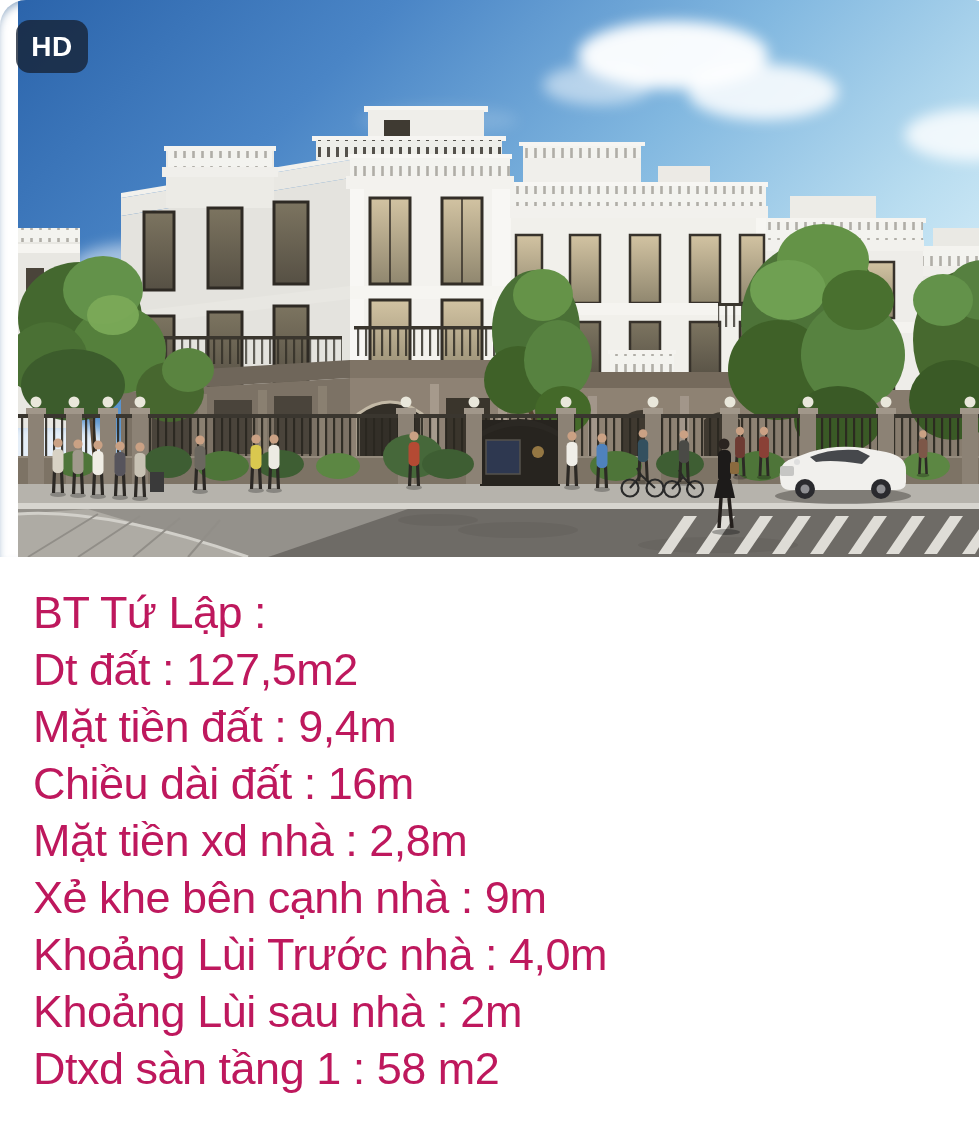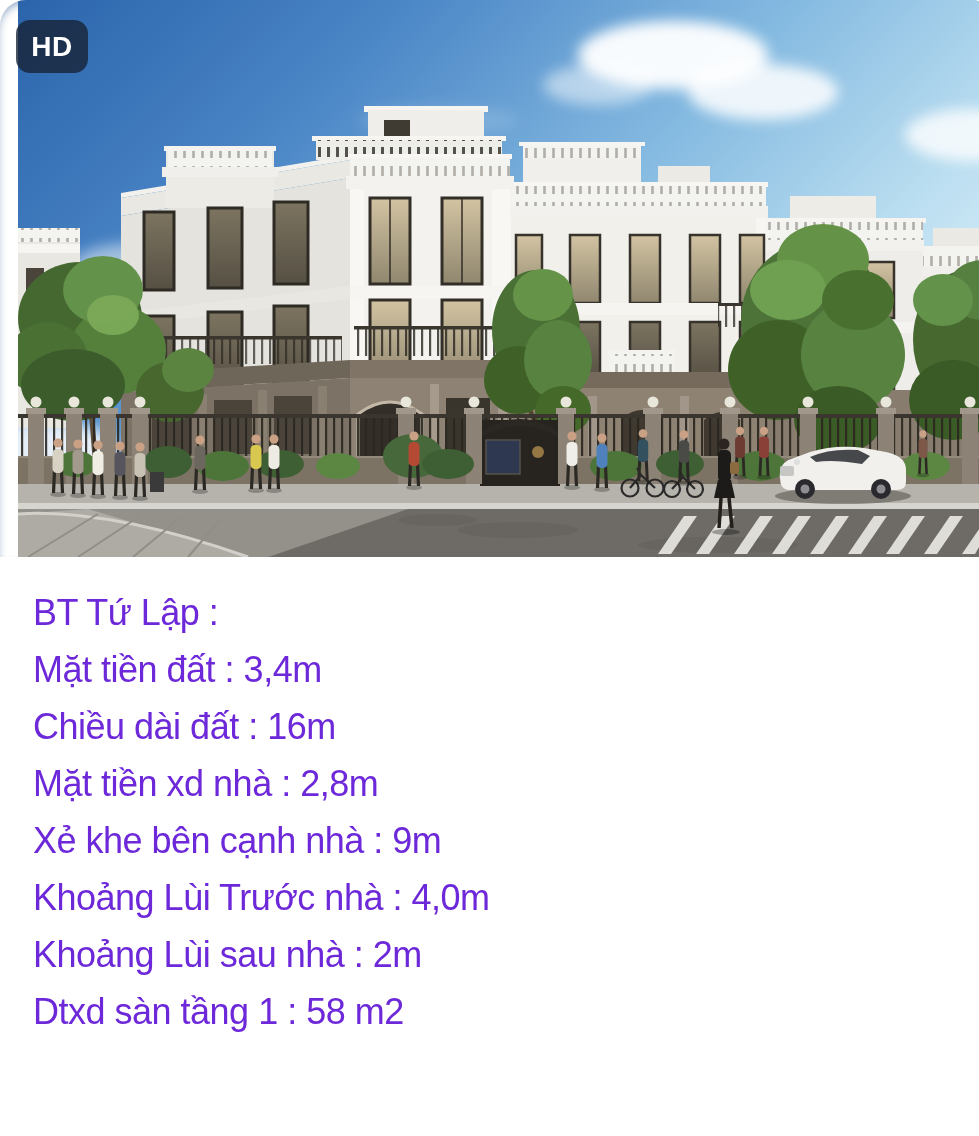--- a/index.html
+++ b/index.html
@@ -6,21 +6,21 @@
   .page{position:relative;width:979px;height:1136px;background:#ffffff;overflow:hidden;
         font-family:"Liberation Sans",sans-serif;}
   .photo{position:relative;width:979px;height:557px;border-radius:26px 26px 0 0;overflow:hidden;
          box-shadow:inset 0 5px 10px -3px rgba(15,70,130,.55);padding-left:18px;}
   .photo svg{display:block;}
   .hd-badge{position:absolute;left:16px;top:20px;width:72px;height:53px;
             background:rgba(22,33,51,.78);border-radius:14px;
             display:flex;align-items:center;justify-content:center;
             color:#ffffff;font-size:28px;font-weight:700;letter-spacing:.5px;}
   .caption{padding:27px 20px 0 33px;}
-  .caption .line{font-size:36px;line-height:57px;letter-spacing:-.5px;color:#6d28d9;
+  .caption .line{font-size:45px;line-height:57px;letter-spacing:-.5px;color:#be185d;
                  white-space:nowrap;}
 </style>
 </head>
 <body>
 
 <div class="page">
 
   <div class="photo">
     <svg width="979" height="557" viewBox="0 0 979 557">
       <defs>
@@ -412,21 +412,22 @@
       </g>
     </svg>
 
     <div class="hd-badge">
       <span>HD</span>
     </div>
   </div>
 
   <div class="caption">
     <div class="line">BT Tứ Lập :</div>
-    <div class="line">Mặt tiền đất : 3,4m</div>
+    <div class="line">Dt đất : 127,5m2</div>
+    <div class="line">Mặt tiền đất : 9,4m</div>
     <div class="line">Chiều dài đất : 16m</div>
     <div class="line">Mặt tiền xd nhà : 2,8m</div>
     <div class="line">Xẻ khe bên cạnh nhà : 9m</div>
     <div class="line">Khoảng Lùi Trước nhà : 4,0m</div>
     <div class="line">Khoảng Lùi sau nhà : 2m</div>
     <div class="line">Dtxd sàn tầng 1 : 58 m2</div>
   </div>
 
 </div>
 

